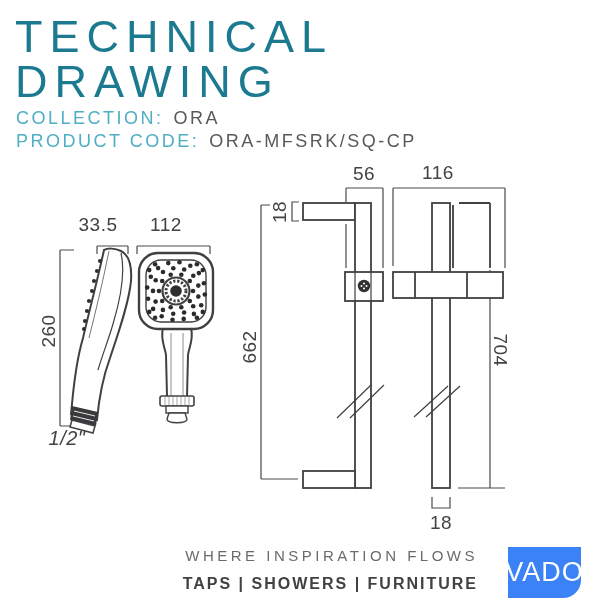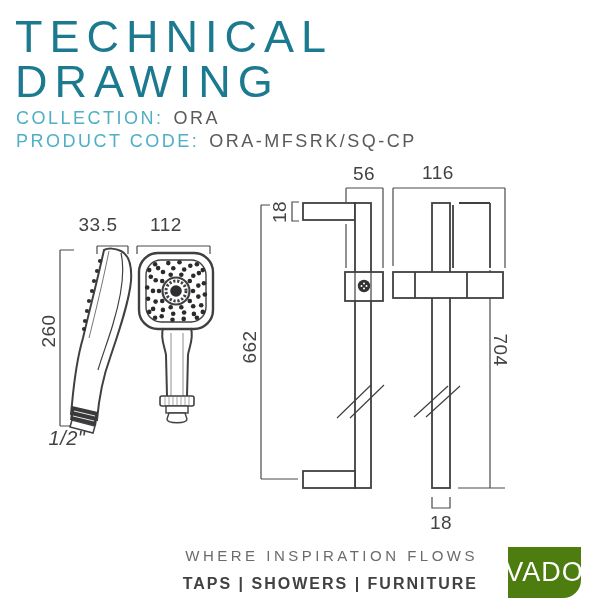--- a/index.html
+++ b/index.html
@@ -24,21 +24,21 @@
        font-size:19px;color:#434345;letter-spacing:0.5px;white-space:nowrap;}
   .rot-ccw{transform:rotate(-90deg);}
   .rot-cw{transform:rotate(90deg);}
   .dim.frac{font-style:italic;font-size:20px;}
 
   
   .tagline{position:absolute;right:122px;top:547px;font-size:15px;letter-spacing:3.5px;
            color:#6A6B6D;white-space:nowrap;}
   .categories{position:absolute;right:122px;top:575px;font-size:16px;font-weight:700;
               letter-spacing:2px;color:#414042;white-space:nowrap;}
-  .vado-box{position:absolute;left:508px;top:547px;width:73px;height:51px;background:#4d7c0f;
+  .vado-box{position:absolute;left:508px;top:547px;width:73px;height:51px;background:#3b82f6;
             border-radius:0 0 18px 0;display:flex;align-items:center;justify-content:center;}
   .vado-box span{color:#ffffff;font-size:27px;font-weight:500;letter-spacing:1px;}
 </style>
 </head>
 <body>
 
 <div class="stage">
 
   <div class="title l2">DRAWING</div>
   <div class="title l1">TECHNICAL</div>

